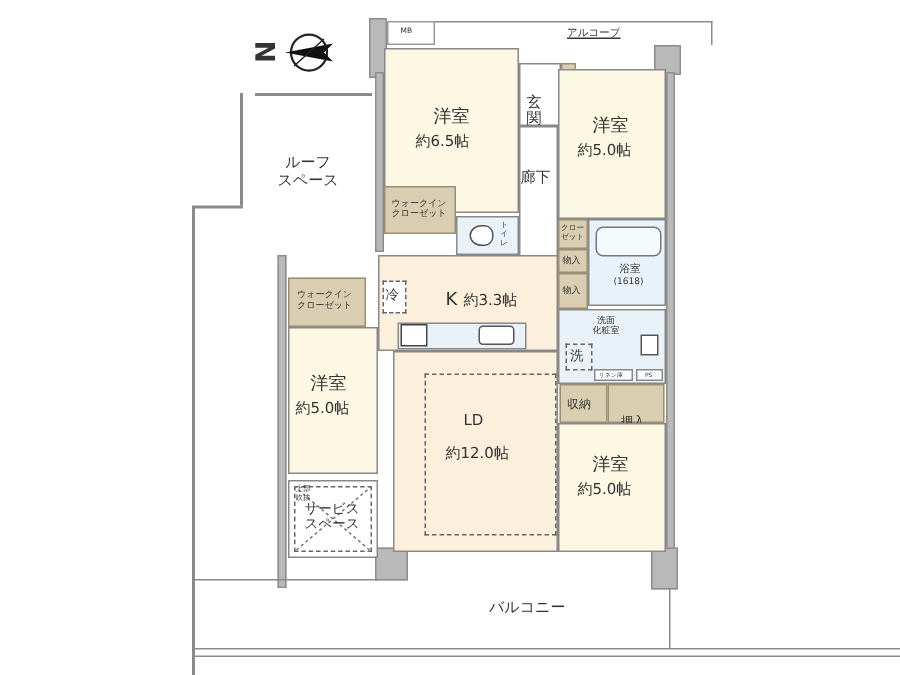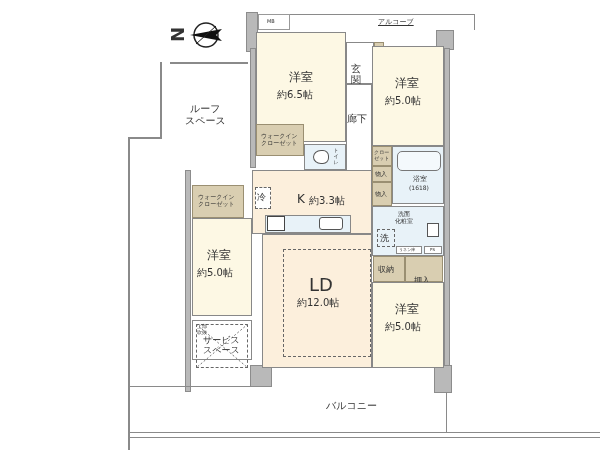--- a/index.html
+++ b/index.html
@@ -135,21 +135,21 @@
 <div class="room closet" style="left:192px;top:185px;width:52px;height:33px;">
   <span class="label xs" style="left:5px;top:8px;white-space:pre;font-size:6px;">ウォークイン
 クローゼット</span>
 </div>
 
 <div class="room cream" style="left:192px;top:218px;width:60px;height:98px;">
   <span class="label lg" style="left:14px;top:30px;">洋室</span>
   <span class="label md" style="left:4px;top:48px;">約5.0帖</span>
 </div>
 
-<div class="room" style="left:192px;top:320px;width:60px;height:40px;background:#fff;">
+<div class="room" style="left:192px;top:320px;width:60px;height:52px;background:#fff;">
   <span class="dash" style="left:3px;top:3px;width:52px;height:44px;"></span>
   <svg class="abs" style="left:3px;top:3px" width="52" height="44">
       <line x1="0" y1="0" x2="52" y2="44" stroke="#777" stroke-dasharray="2,2"></line>
       <line x1="52" y1="0" x2="0" y2="44" stroke="#777" stroke-dasharray="2,2"></line>
     </svg>
   <span class="label xs" style="left:4px;top:3px;white-space:pre;font-size:5px;">上部
 吹抜</span>
   <span class="label md" style="left:10px;top:14px;white-space:pre;font-size:9px;">サービス
 スペース</span>
 </div>
@@ -159,21 +159,21 @@
   <span class="label md" style="left:4px;top:21px;font-size:9px;">冷</span>
   <span class="label md" style="left:44px;top:22px;font-size:12px;">K</span>
   <span class="label md" style="left:56px;top:24px;">約3.3帖</span>
   <span class="abs" style="left:12px;top:44px;width:84px;height:16px;background:#e8f2f8;border:1px solid #888;"></span>
   <span class="abs" style="left:14px;top:45px;width:16px;height:13px;background:#fff;border:1px solid #444;"></span>
   <span class="abs" style="left:66px;top:46px;width:22px;height:11px;background:#fff;border:1px solid #555;border-radius:3px;"></span>
 </div>
 
 <div class="room ld" style="left:262px;top:234px;width:110px;height:134px;">
   <span class="dash" style="left:20px;top:14px;width:88px;height:108px;"></span>
-  <span class="label lg" style="left:46px;top:40px;font-size:18px;">LD</span>
+  <span class="label lg" style="left:46px;top:40px;font-size:10px;">LD</span>
   <span class="label md" style="left:34px;top:62px;">約12.0帖</span>
 </div>
 
 <div class="line" style="left:130px;top:386px;width:122px;height:1px;"></div>
 <div class="line" style="left:130px;top:432px;width:470px;height:1px;"></div>
 <div class="line" style="left:130px;top:437px;width:470px;height:1px;"></div>
 <div class="line" style="left:446px;top:392px;width:1px;height:40px;"></div>
 <div class="label md" style="left:326px;top:400px;">バルコニー</div>
 
 </body></html>

